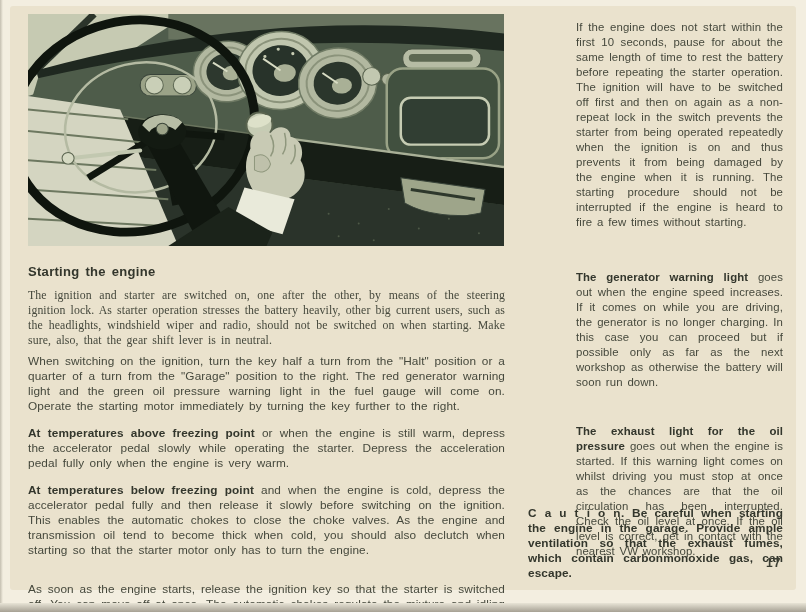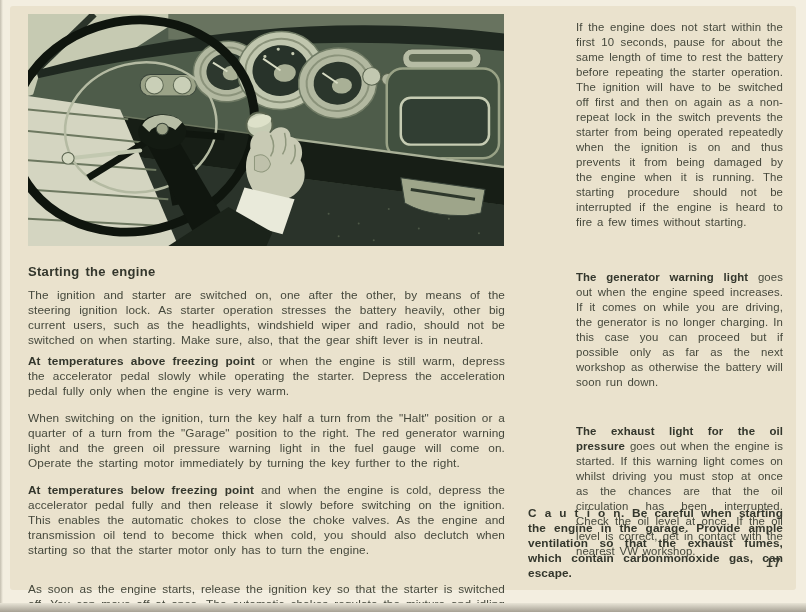--- a/index.html
+++ b/index.html
@@ -16,21 +16,21 @@
 
   .col-left{position:absolute;left:18px;top:258px;width:477px;color:#45483c;}
   .col-right{position:absolute;left:518px;top:14px;width:255px;color:#45483c;}
 
   .heading{font-size:13px;font-weight:bold;color:#33362c;letter-spacing:.3px;
            word-spacing:2px;margin:0 0 9px 0;}
   .body{font-size:11.8px;line-height:15px;text-align:justify;margin:0;
         word-spacing:2px;letter-spacing:.1px;}
   .col-right .body{font-size:11.4px;word-spacing:1.5px;margin-left:48px;}
   .lead{font-weight:bold;color:#33362c;}
-  .mb6{margin-bottom:6px;} .mb12{margin-bottom:12px;} .mb8{margin-bottom:24px;}
+  .mb6{margin-bottom:6px;font-family:Liberation Serif, serif;} .mb12{margin-bottom:12px;} .mb8{margin-bottom:24px;}
   .gap40{margin-bottom:40px;} .gap34{margin-bottom:34px;}
   .caution{position:absolute;left:518px;top:500px;width:255px;color:#33362c;}
   .caution .body{font-weight:bold;}
   .caution .lead{letter-spacing:.5px;}
   .page-number{position:absolute;top:550px;left:756px;width:28px;text-align:left;
                font-size:12px;font-weight:bold;color:#3c3f34;letter-spacing:1px;}
 </style>
 </head>
 <body>
 
@@ -151,22 +151,22 @@
           <path d="M226,146 C234,142 240,146 242,154 C240,162 232,164 226,160 Z" fill="#bfc1ab" stroke="#8f977d" stroke-width="1"></path>
           <path d="M216,178 L266,190 L254,226 L204,212 Z" fill="#e9eada"></path>
           <path d="M140,238 L200,198 L244,224 L238,238 Z" fill="#1b231a"></path>
         </g>
       </svg>
     </div>
 
     <div class="col-left">
       <h2 class="heading">Starting the engine</h2>
       <p class="body mb6"><span>The ignition and starter are switched on, one after the other, by means of the steering ignition lock. As starter operation stresses the battery heavily, other big current users, such as the headlights, windshield wiper and radio, should not be switched on when starting. Make sure, also, that the gear shift lever is in neutral.</span></p>
+      <p class="body mb12"><span>When switching on the ignition, turn the key half a turn from the "Halt" position or a quarter of a turn from the "Garage" position to the right. The red generator warning light and the green oil pressure warning light in the fuel gauge will come on. Operate the starting motor immediately by turning the key further to the right.</span></p>
       <p class="body mb12"><span class="lead">At temperatures above freezing point</span><span> or when the engine is still warm, depress the accelerator pedal slowly while operating the starter. Depress the acceleration pedal fully only when the engine is very warm.</span></p>
-      <p class="body mb12"><span>When switching on the ignition, turn the key half a turn from the "Halt" position or a quarter of a turn from the "Garage" position to the right. The red generator warning light and the green oil pressure warning light in the fuel gauge will come on. Operate the starting motor immediately by turning the key further to the right.</span></p>
       <p class="body mb8"><span class="lead">At temperatures below freezing point</span><span> and when the engine is cold, depress the accelerator pedal fully and then release it slowly before switching on the ignition. This enables the automatic chokes to close the choke valves. As the engine and transmission oil tend to become thick when cold, you should also declutch when starting so that the starter motor only has to turn the engine.</span></p>
       <p class="body"><span>As soon as the engine starts, release the ignition key so that the starter is switched off. You can move off at once. The automatic chokes regulate the mixture and idling speed to suit the operating temperature. Do not race the engine when it is still cold.</span></p>
     </div>
 
     <div class="col-right">
       <p class="body gap40"><span>If the engine does not start within the first 10 seconds, pause for about the same length of time to rest the battery before repeating the starter operation. The ignition will have to be switched off first and then on again as a non-repeat lock in the switch prevents the starter from being operated repeatedly when the ignition is on and thus prevents it from being damaged by the engine when it is running. The starting procedure should not be interrupted if the engine is heard to fire a few times without starting.</span></p>
       <p class="body gap34"><span class="lead">The generator warning light</span><span> goes out when the engine speed increases. If it comes on while you are driving, the generator is no longer charging. In this case you can proceed but if possible only as far as the next workshop as otherwise the battery will soon run down.</span></p>
       <p class="body"><span class="lead">The exhaust light for the oil pressure</span><span> goes out when the engine is started. If this warning light comes on whilst driving you must stop at once as the chances are that the oil circulation has been interrupted. Check the oil level at once. If the oil level is correct, get in contact with the nearest VW workshop.</span></p>
     </div>
 

